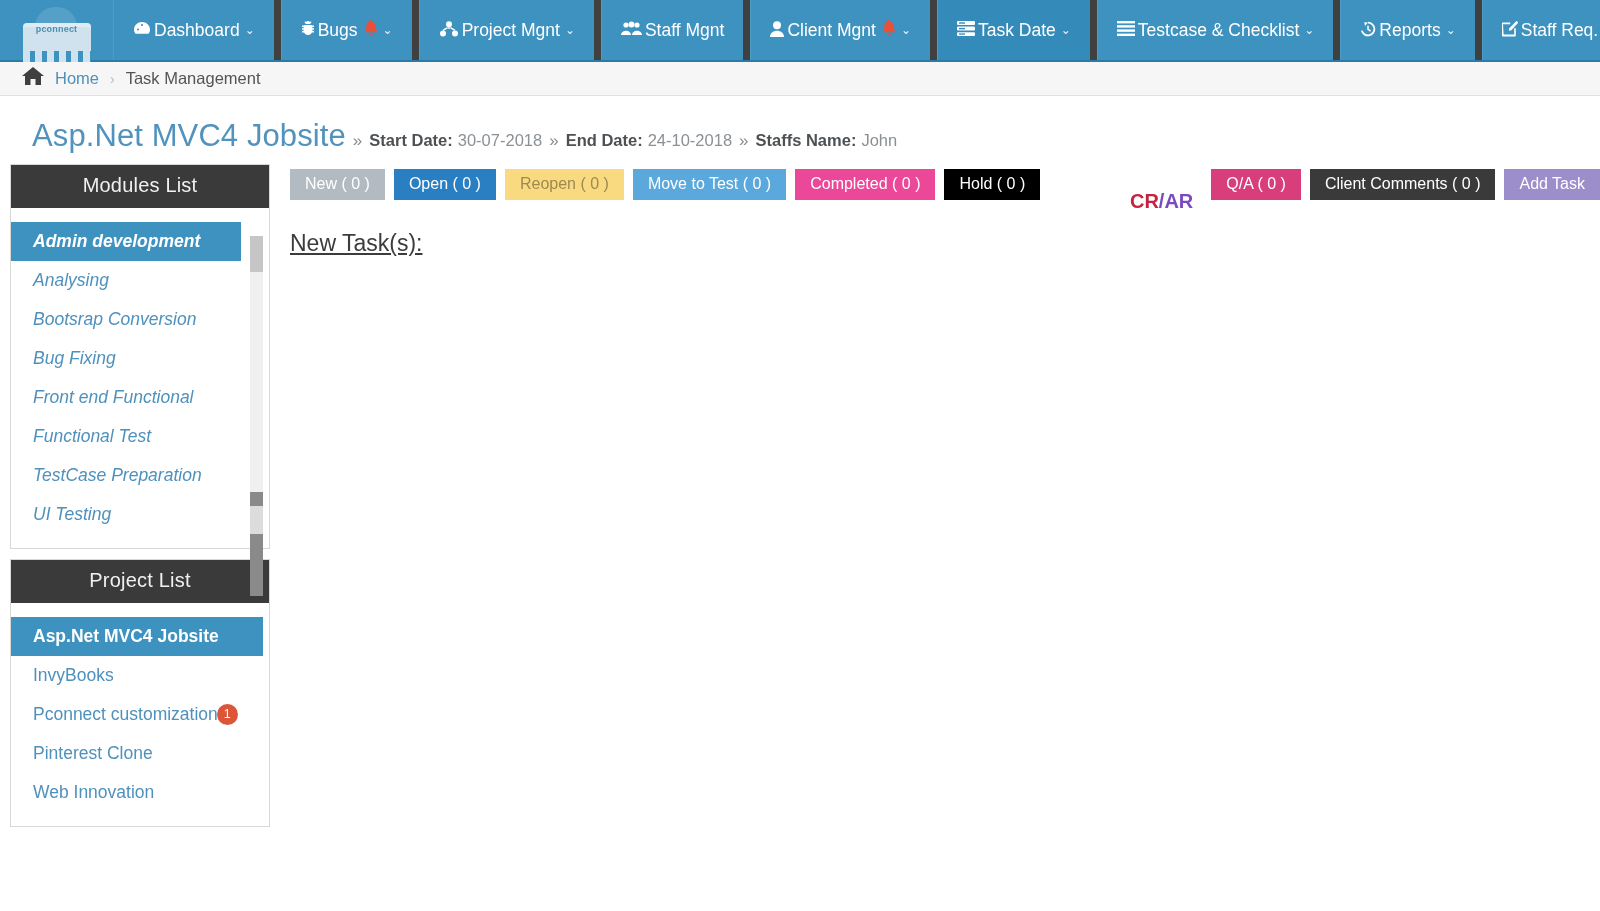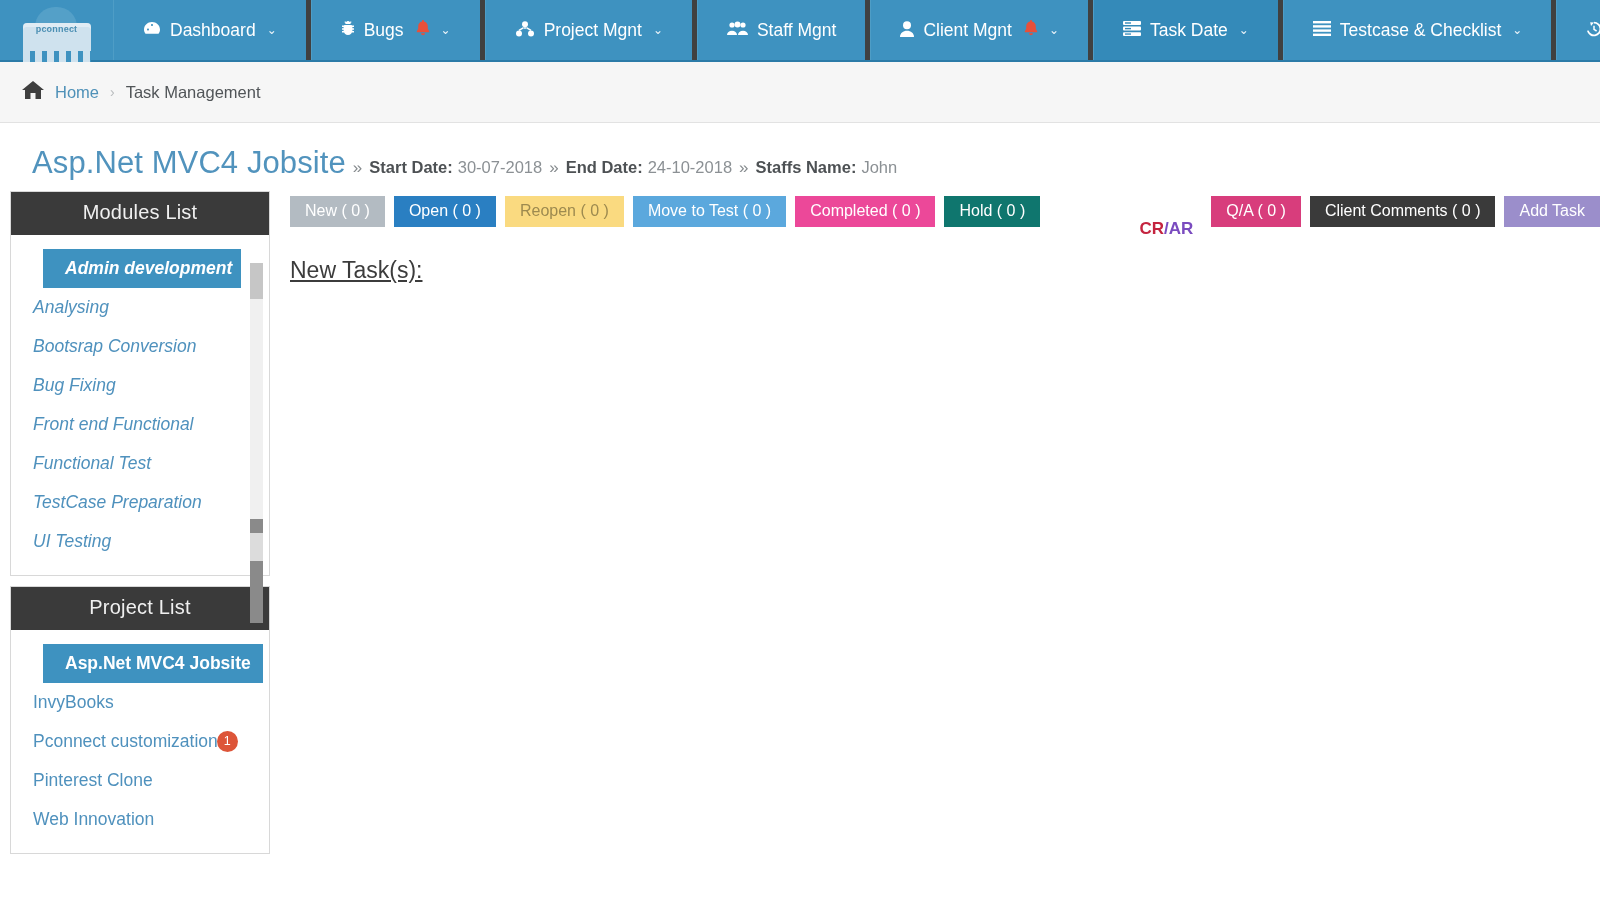--- a/index.html
+++ b/index.html
@@ -56,27 +56,27 @@
     position: absolute;
     top: 17px; left: 0; right: 0;
     text-align: center;
     font-size: 9px; color: #4b8fb3; font-weight: bold;
     letter-spacing: .2px;
     z-index: 3;
   }
 
   .nav-item {
     display: flex; align-items: center;
-    gap: 9px;
-    padding: 0 29px;
+    gap: 3px;
+    padding: 0 19px;
     color: #ffffff;
     font-size: 17.5px;
     white-space: nowrap;
     border-left: 1px solid #4e9dc6;
-    border-right: 5px solid #404040;
+    border-right: 7px solid #404040;
     cursor: pointer;
     user-select: none;
   }
   .nav-item.active { background: #348ab9; }
   .nav-item .caret {
     font-size: 12px; opacity: .9; margin-left: 2px;
   }
   .nav-ico { font-size: 16px; line-height: 1; display: inline-block; }
   .bell { color: #e8503a; font-size: 16px; margin-left: 3px; }
 
@@ -94,21 +94,21 @@
     background:
       radial-gradient(ellipse 42% 34% at 50% 74%, #8e8882 0 60%, rgba(0,0,0,0) 62%),
       radial-gradient(ellipse 30% 26% at 50% 44%, #b9ada1 0 65%, rgba(0,0,0,0) 67%),
       radial-gradient(ellipse 46% 30% at 50% 20%, #4a4340 0 70%, rgba(0,0,0,0) 72%),
       linear-gradient(160deg, #cfcac4, #7d7873);
     overflow: hidden;
   }
 
   
   .crumb-bar {
-    height: 61px;
+    height: 34px;
     background: #f6f6f6;
     border-bottom: 1px solid #e2e2e2;
     display: flex; align-items: center;
     padding-left: 22px;
     gap: 11px;
     font-size: 16.5px;
   }
   .home-ico { font-size: 20px; color: #3f3f3f; }
   .crumb-link { color: #4f91b8; cursor: pointer; }
   .crumb-sep { color: #b9bcbe; font-size: 14px; }
@@ -155,21 +155,20 @@
     cursor: pointer;
     white-space: nowrap;
     overflow: hidden;
   }
   .mod-list .list-item { font-style: italic; }
   .list-item.sel {
     background: #3e92c0;
     color: #fff;
     font-weight: bold;
     margin-right: 6px;
-    margin-left: 32px;
   }
   .proj-list .list-item.sel { font-weight: bold; }
   .badge {
     display: inline-block;
     min-width: 21px; height: 21px;
     line-height: 21px;
     border-radius: 50%;
     background: #dd5539;
     color: #fff;
     font-size: 12.5px;
@@ -202,21 +201,21 @@
     display: flex; align-items: center; justify-content: center;
     padding: 0 15px;
     color: #fff;
     font-size: 16px;
     border: 0;
     cursor: pointer;
     white-space: nowrap;
     font-family: "Liberation Sans", sans-serif;
   }
   .crar {
-    font-size: 17px; font-weight: bold;
+    font-size: 20px; font-weight: bold;
     padding: 0 9px 0 0;
     white-space: nowrap;
     margin-top: 35px;
   }
   .crar .cr { color: #c4243f; }
   .crar .ar { color: #7a4bbf; }
   .spacer-flex { flex: 1 1 auto; }
 
   .tasks-title {
     margin: 30px 0 0 0;
@@ -428,21 +427,21 @@
   </div>
 
   <div class="content">
 
     <div class="btn-row">
       <button class="sbtn" style="background:#b3bbc2">New ( 0 )</button>
       <button class="sbtn" style="background:#2a7fc2">Open ( 0 )</button>
       <button class="sbtn" style="background:#fada80;color:#9d8a4f">Reopen ( 0 )</button>
       <button class="sbtn" style="background:#5ba8dd">Move to Test ( 0 )</button>
       <button class="sbtn" style="background:#ec4899">Completed ( 0 )</button>
-      <button class="sbtn" style="background:#0f766e">Hold ( 0 )</button>
+      <button class="sbtn" style="background:#000000">Hold ( 0 )</button>
 
       <div class="spacer-flex"></div>
 
       <span class="crar"><span class="cr">CR</span><span class="ar">/AR</span></span>
 
       <button class="sbtn" style="background:#d83d7c">Q/A ( 0 )</button>
       <button class="sbtn" style="background:#3a3a3a">Client Comments ( 0 )</button>
       <button class="sbtn" style="background:#9b8ecb">Add Task</button>
     </div>
 

